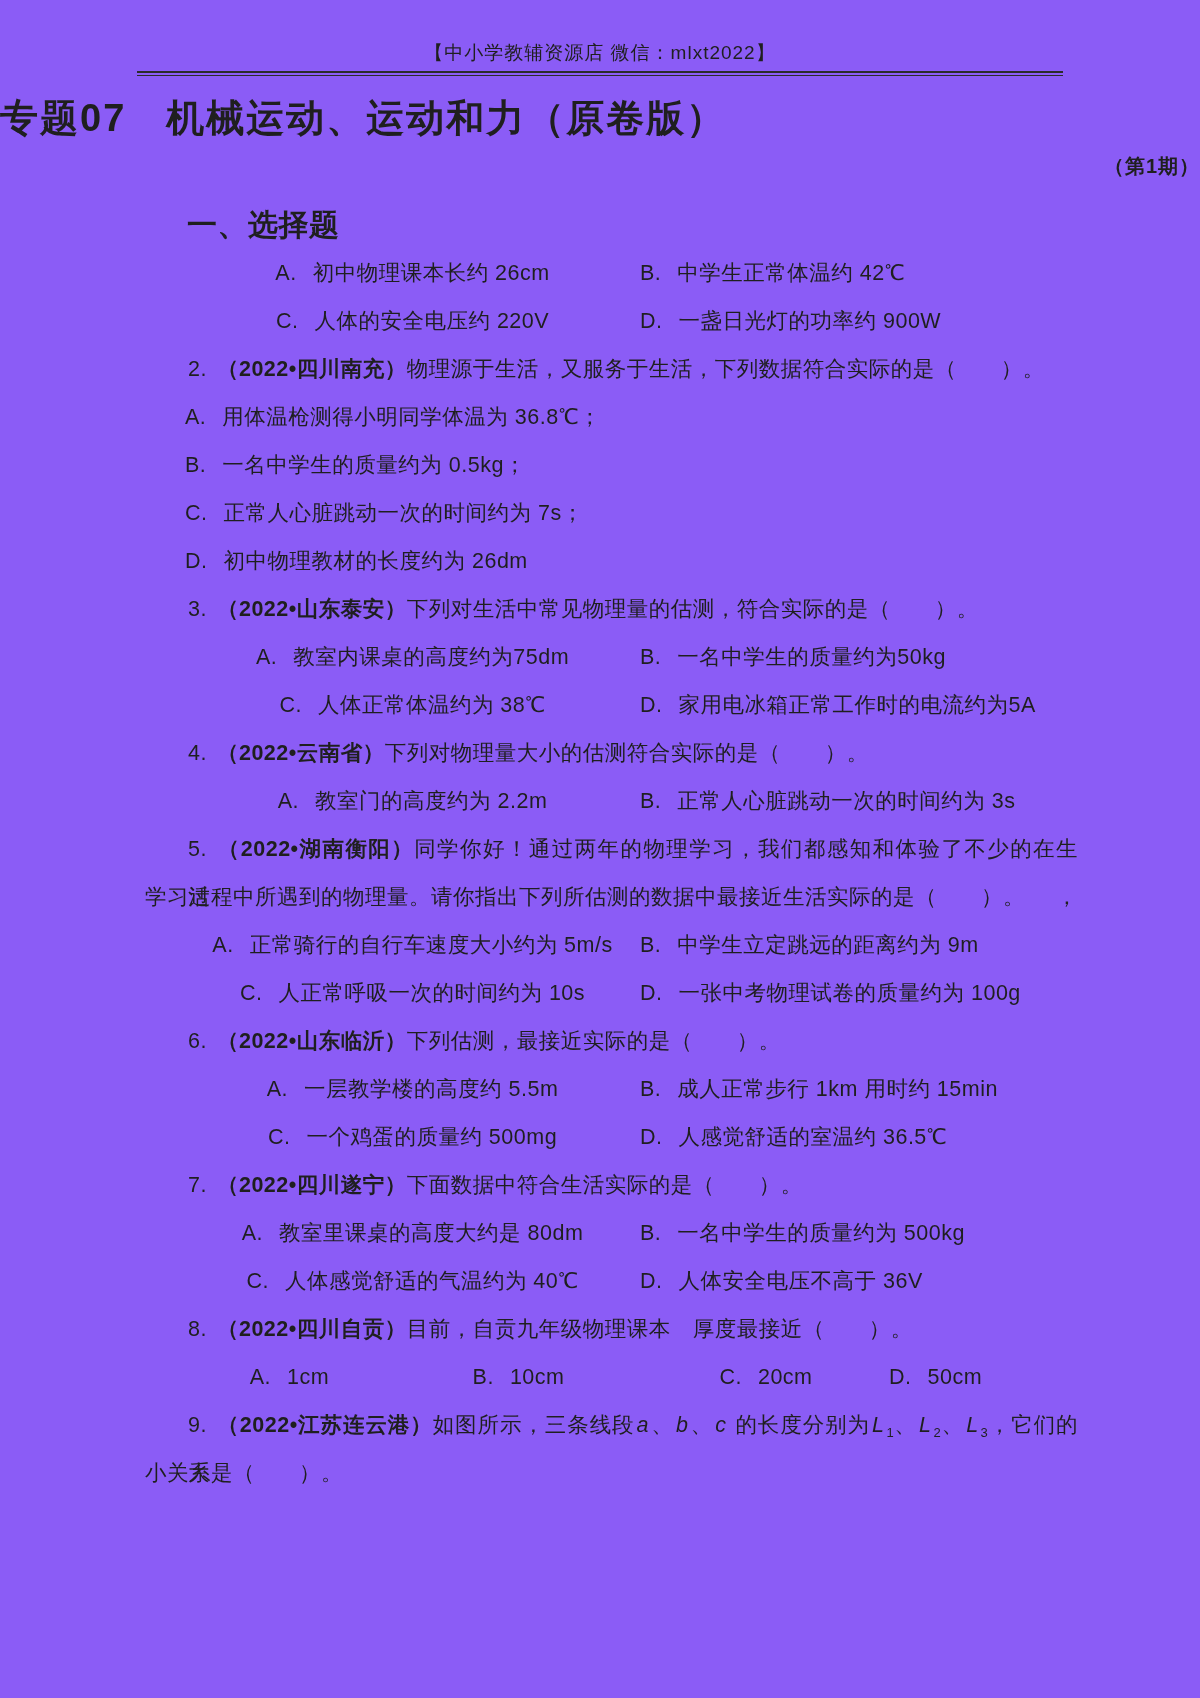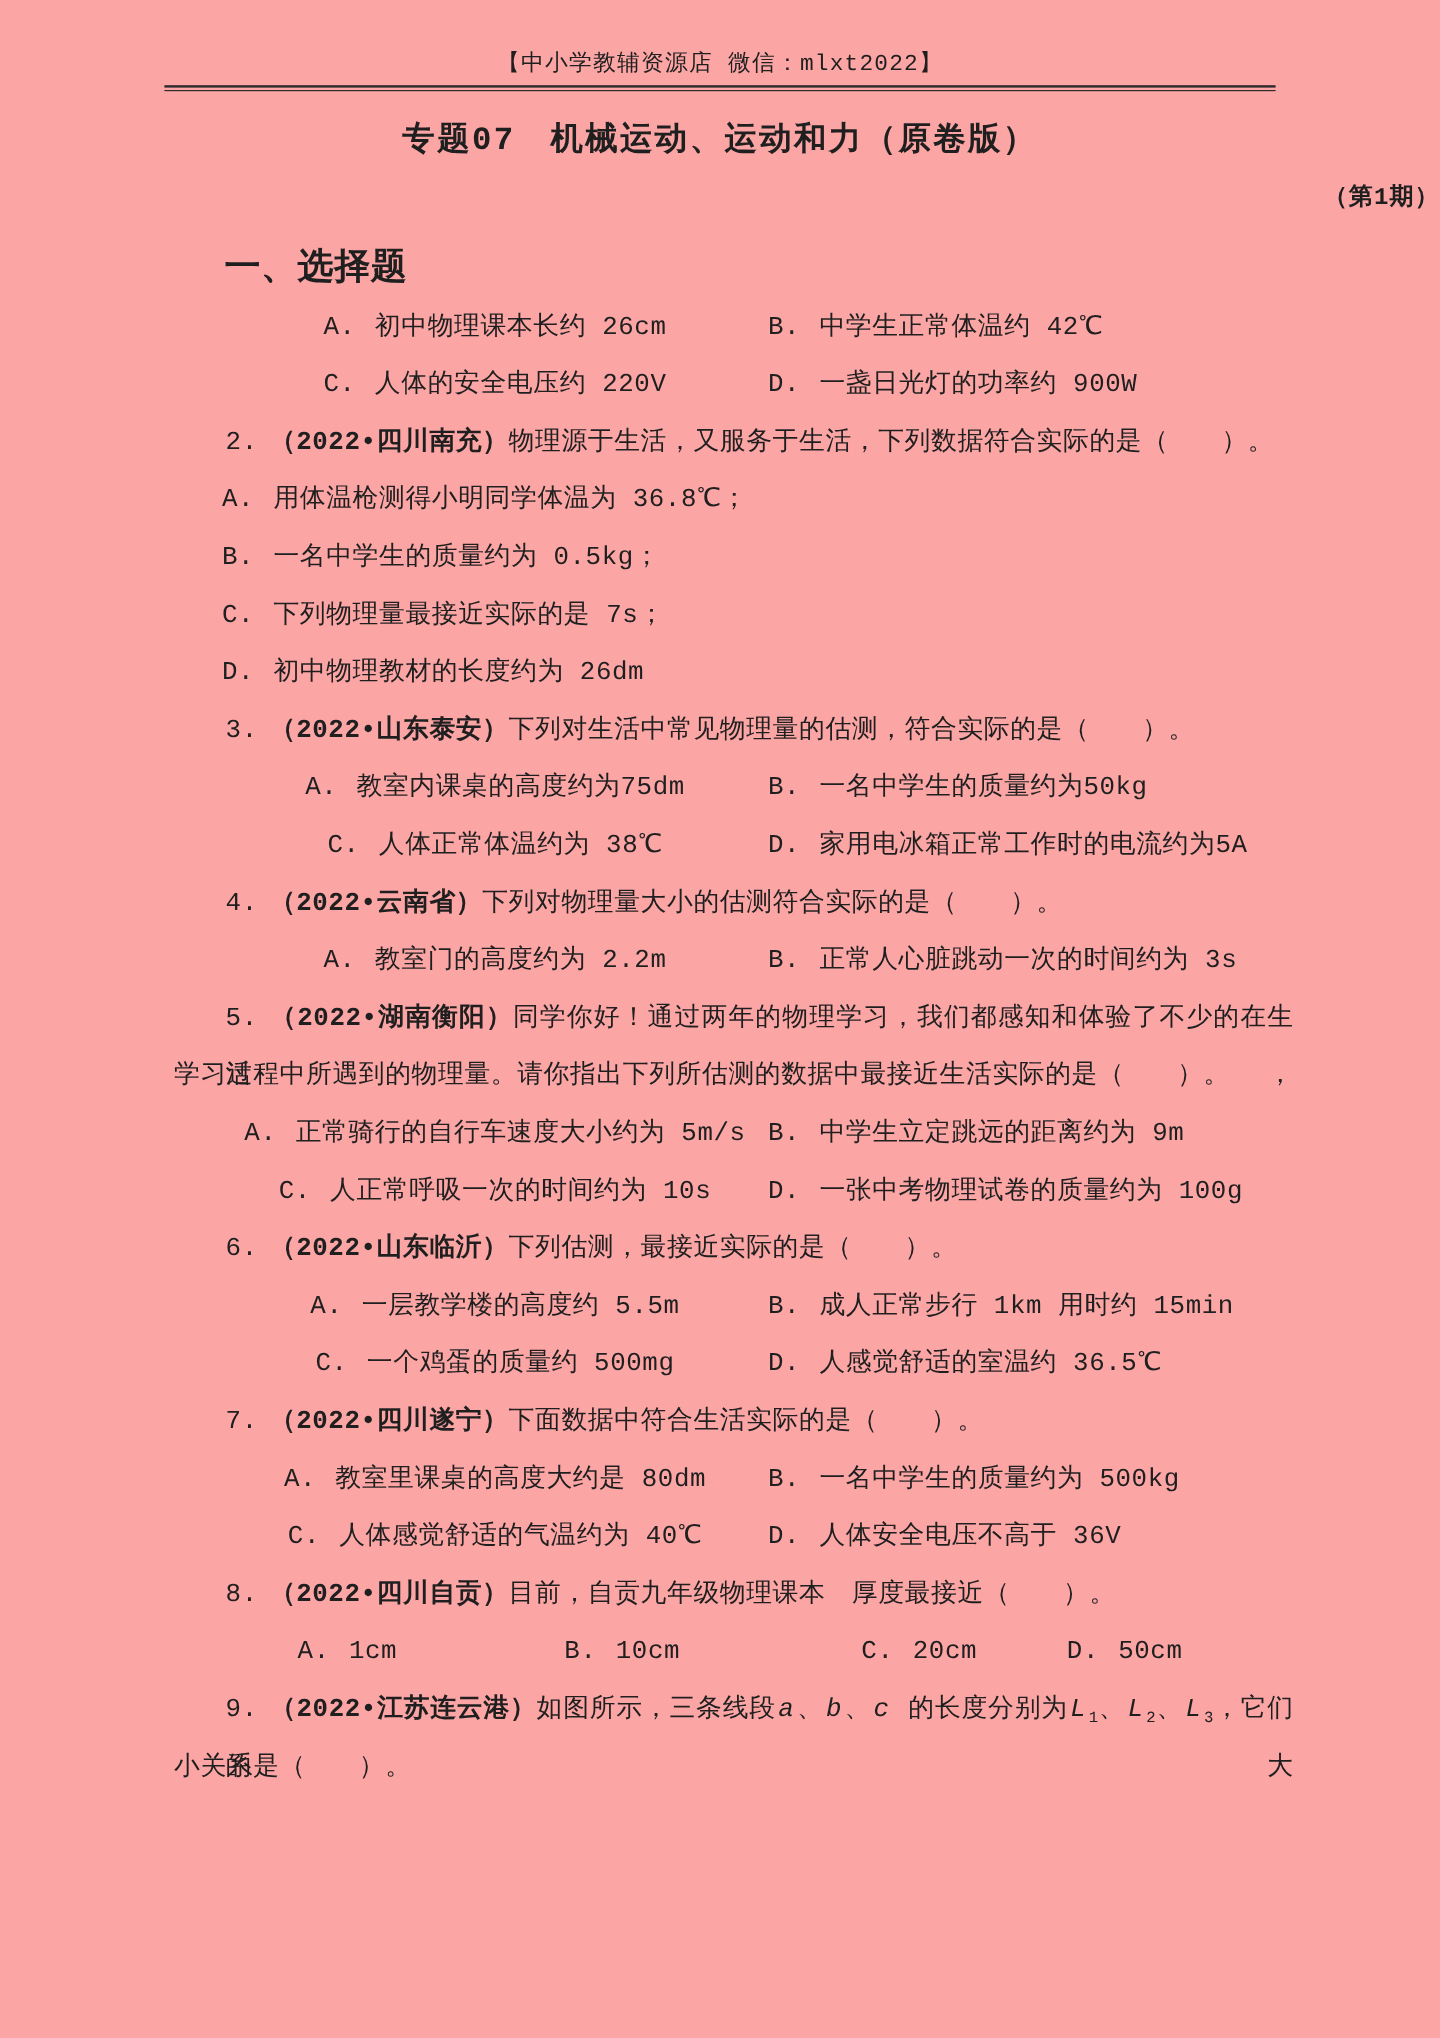--- a/index.html
+++ b/index.html
@@ -1,41 +1,40 @@
 <!DOCTYPE html>
 <html><head>
 <meta charset="utf-8">
 <style>
   html,body{margin:0;padding:0;background:#e8e8e8;}
   .page{
     position:relative;
     width:1200px;height:1698px;
     margin:0 auto;
-    background:#fca5a5;
+    background:#8b5cf6;
     color:#1f1f1f;
-    font-family:Liberation Mono, monospace;
+    font-family:Liberation Sans, sans-serif;
     overflow:hidden;
   }
   .hdr-text{
     padding-top:40px;
     text-align:center;
     font-size:19px;
     line-height:26px;
     letter-spacing:1px;
   }
   .hdr-rule{
     width:926px;height:2px;
     margin:5px auto 0 auto;
     border-top:2px solid #2b2b2b;
     border-bottom:1px solid #2b2b2b;
   }
   .title{
     margin:20px 0 0 0;
-    text-align:center;
-    font-size:27px;
+    font-size:38px;
     font-weight:700;
     line-height:44px;
     letter-spacing:2px;
   }
   .subtitle{
     margin-top:12px;
     text-align:right;
     font-size:20px;
     font-weight:700;
     line-height:28px;
@@ -102,21 +101,21 @@
     <div class="line q">
       <span class="qnum">2.</span><span class="qsrc">（2022•四川南充）</span><span>物理源于生活，又服务于生活，下列数据符合实际的是（　　）。</span>
     </div>
     <div class="line opts">
       <span class="opt"><span class="olabel">A.</span><span>用体温枪测得小明同学体温为 36.8℃；</span></span>
     </div>
     <div class="line opts">
       <span class="opt"><span class="olabel">B.</span><span>一名中学生的质量约为 0.5kg；</span></span>
     </div>
     <div class="line opts">
-      <span class="opt"><span class="olabel">C.</span><span>下列物理量最接近实际的是 7s；</span></span>
+      <span class="opt"><span class="olabel">C.</span><span>正常人心脏跳动一次的时间约为 7s；</span></span>
     </div>
     <div class="line opts">
       <span class="opt"><span class="olabel">D.</span><span>初中物理教材的长度约为 26dm</span></span>
     </div>
 
     <div class="line q">
       <span class="qnum">3.</span><span class="qsrc">（2022•山东泰安）</span><span>下列对生活中常见物理量的估测，符合实际的是（　　）。</span>
     </div>
     <div class="line opts">
       <span class="opt col2"><span class="olabel">A.</span><span>教室内课桌的高度约为75dm</span></span>

